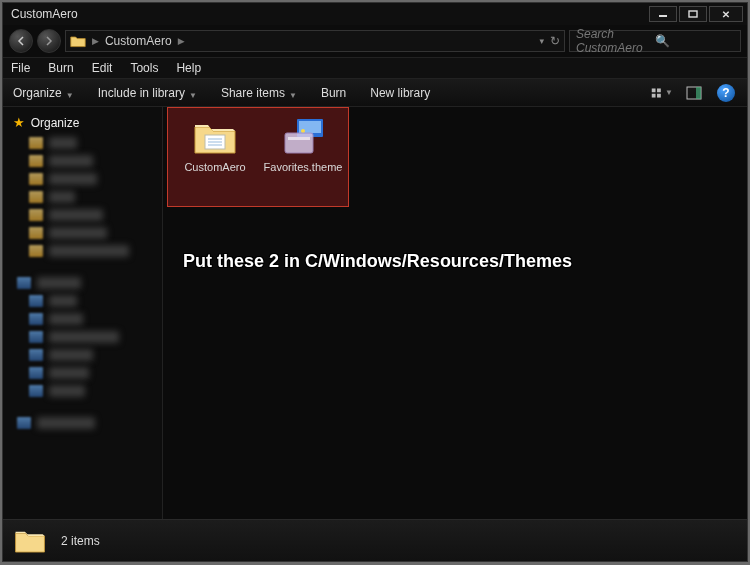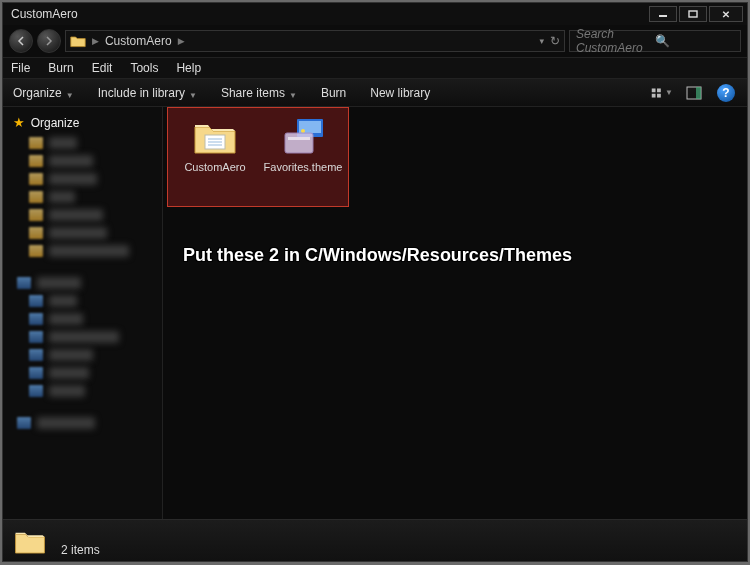--- a/index.html
+++ b/index.html
@@ -47,24 +47,24 @@
   .side-ico.lib { background: linear-gradient(#6aa7e8, #2d5c9b); }
   .side-group-gap { height: 14px; }
   
   
   .content { flex: 1; position: relative; background: #0b0b0b; padding: 6px; }
   .selection-box { position: absolute; left: 4px; top: 0; width: 182px; height: 100px; background: rgba(122, 28, 28, 0.55); border: 1px solid #c23a2a; }
   .files { position: relative; display: flex; gap: 8px; padding: 4px 6px; }
   .file { width: 80px; display: flex; flex-direction: column; align-items: center; text-align: center; color: #d9d9d9; font-size: 11px; line-height: 13px; cursor: pointer; z-index: 2; }
   .file .ficon { width: 48px; height: 40px; margin-bottom: 4px; display: flex; align-items: center; justify-content: center; }
   .file .flabel { word-break: break-word; }
-  .annotation { position: absolute; left: 20px; top: 138px; color: #fff; font-size: 18px; font-weight: bold; text-shadow: 1px 1px 0 #000, -1px -1px 0 #000, 1px -1px 0 #000, -1px 1px 0 #000; }
-  
-  
-  .statusbar { height: 42px; background: linear-gradient(#1c1c1c, #111); border-top: 1px solid #2a2a2a; display: flex; align-items: flex-end; padding: 4px 10px; gap: 14px; color: #ddd; font-size: 12px; }
+  .annotation { position: absolute; left: 20px; top: 144px; color: #fff; font-size: 18px; font-weight: bold; text-shadow: 1px 1px 0 #000, -1px -1px 0 #000, 1px -1px 0 #000, -1px 1px 0 #000; }
+  
+  
+  .statusbar { height: 42px; background: linear-gradient(#1c1c1c, #111); border-top: 1px solid #2a2a2a; display: flex; align-items: center; padding: 4px 10px; gap: 14px; color: #ddd; font-size: 12px; }
   .status-folder { width: 34px; height: 30px; }
   
   
   svg.folder { display: block; }
 </style>
 </head>
 <body>
 
 <div class="window">
 

